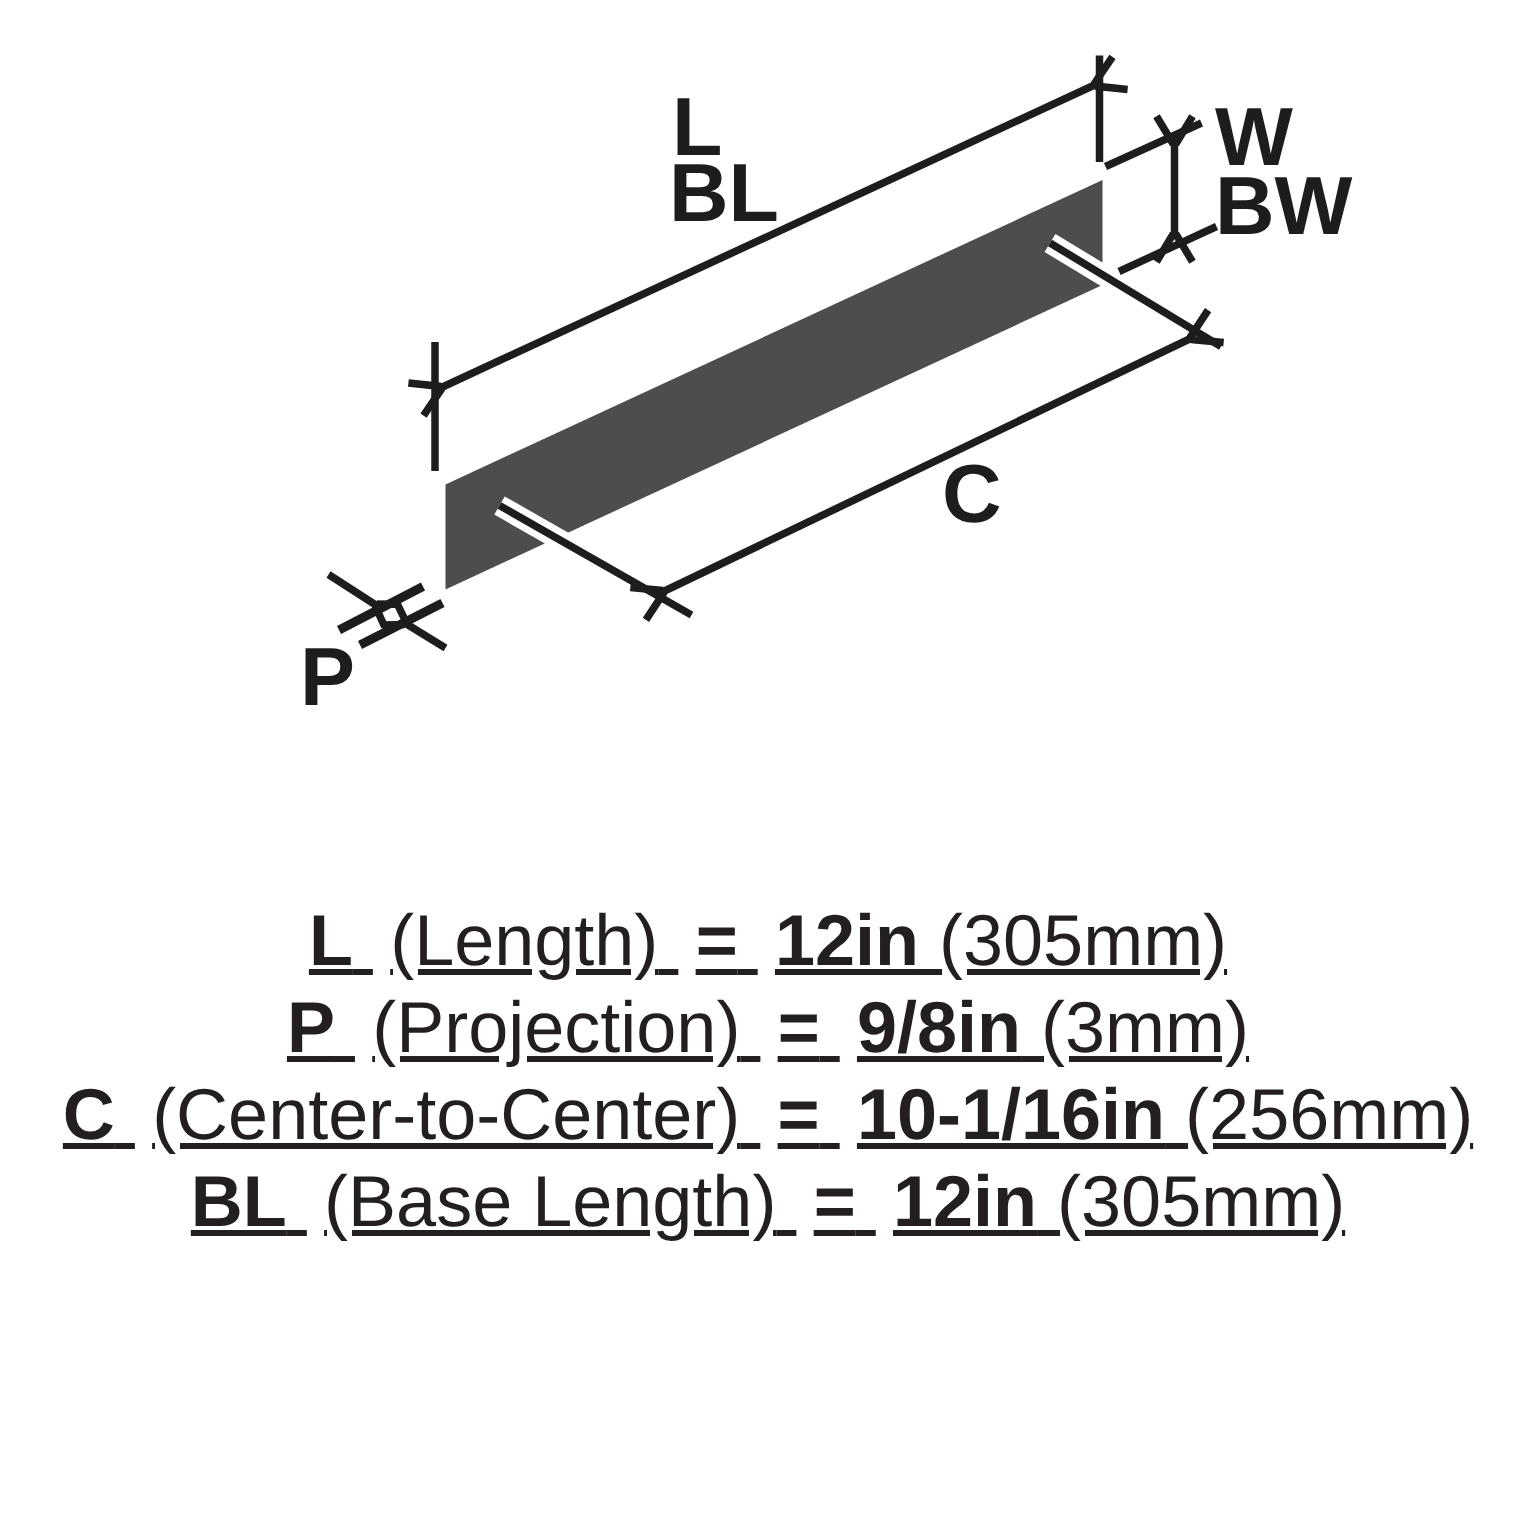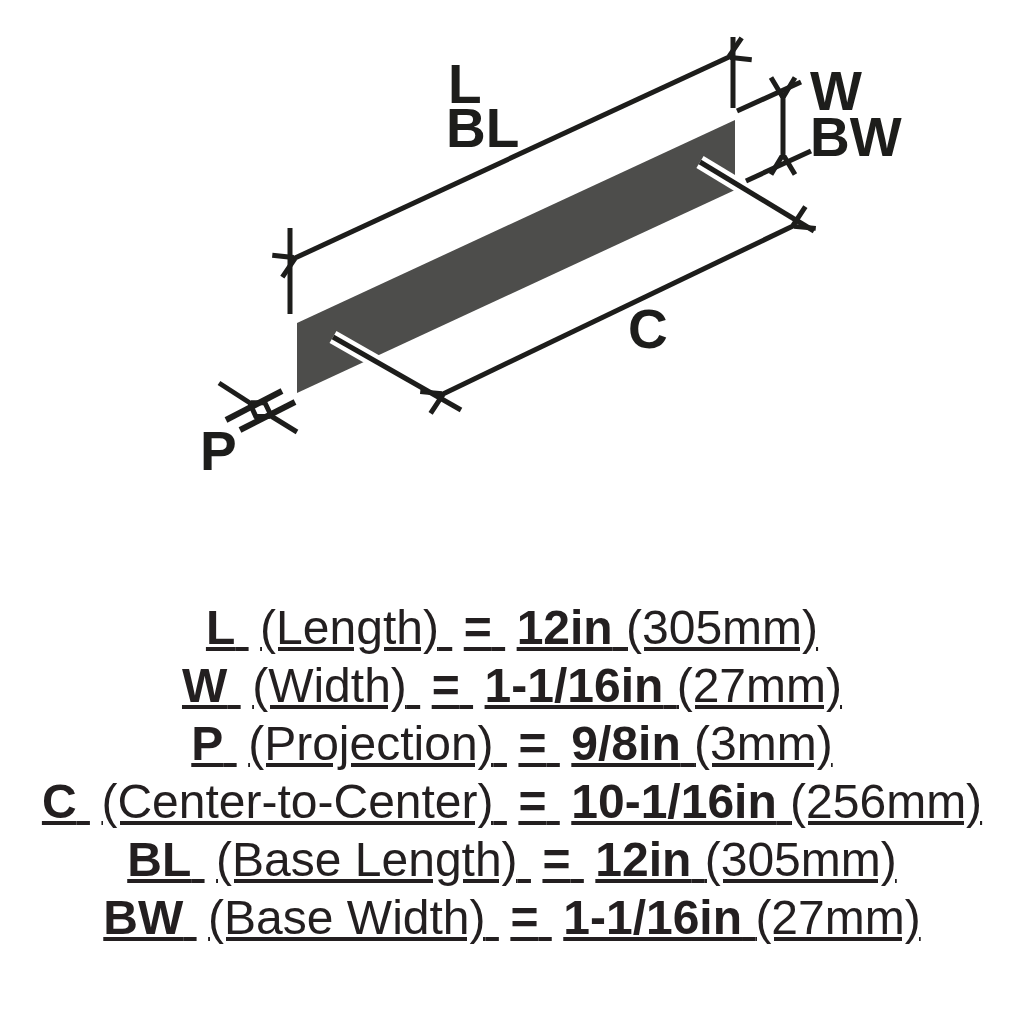--- a/index.html
+++ b/index.html
@@ -104,27 +104,20 @@
   <div id="legend">
 
     <div class="legend-row">
       <span class="seg-b">L</span>
       <span class="seg-gap">(Length)</span>
       <span class="seg-b seg-gap">=</span>
       <span class="seg-b seg-gap">12in</span>
       <span>(305mm)</span>
     </div>
 
-    <div class="legend-row">
-      <span class="seg-b">W</span>
-      <span class="seg-gap">(Width)</span>
-      <span class="seg-b seg-gap">=</span>
-      <span class="seg-b seg-gap">1-1/16in</span>
-      <span>(27mm)</span>
-    </div>
 
     <div class="legend-row">
       <span class="seg-b">P</span>
       <span class="seg-gap">(Projection)</span>
       <span class="seg-b seg-gap">=</span>
       <span class="seg-b seg-gap">9/8in</span>
       <span>(3mm)</span>
     </div>
 
     <div class="legend-row">
@@ -136,22 +129,15 @@
     </div>
 
     <div class="legend-row">
       <span class="seg-b">BL</span>
       <span class="seg-gap">(Base Length)</span>
       <span class="seg-b seg-gap">=</span>
       <span class="seg-b seg-gap">12in</span>
       <span>(305mm)</span>
     </div>
 
-    <div class="legend-row">
-      <span class="seg-b">BW</span>
-      <span class="seg-gap">(Base Width)</span>
-      <span class="seg-b seg-gap">=</span>
-      <span class="seg-b seg-gap">1-1/16in</span>
-      <span>(27mm)</span>
-    </div>
 
   </div>
 </div>
 
 </body></html>

